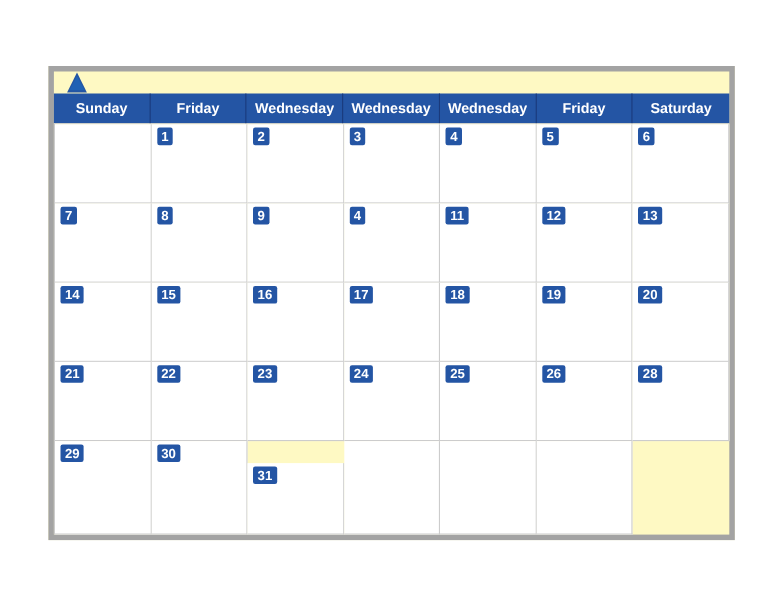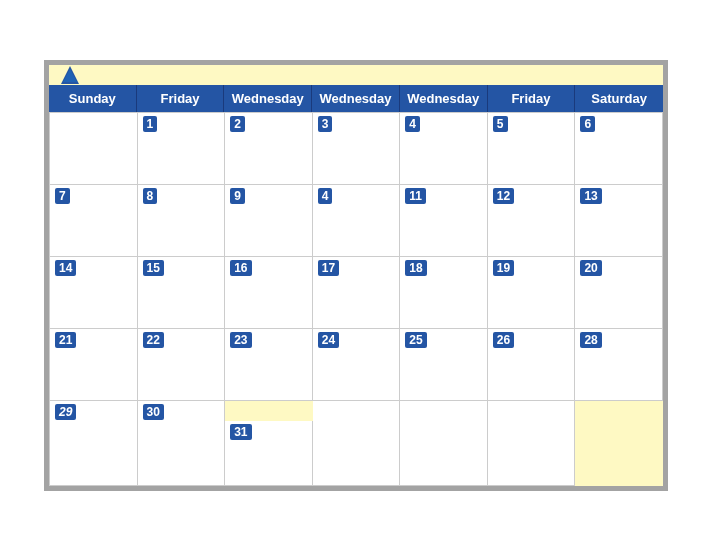--- a/index.html
+++ b/index.html
@@ -213,21 +213,21 @@
       </div>
       <div class="day-cell">
         <div class="day-number">25</div>
       </div>
       <div class="day-cell">
         <div class="day-number">26</div>
       </div>
       <div class="day-cell last-row-cell" style="min-height: 65px;">
         <div class="day-number">28</div>
       </div>
-      <div class="day-cell last-row-cell" style="min-height: 65px; font-style: italic;">
+      <div class="day-cell last-row-cell" style="min-height: 65px;">
         <div class="day-number">29</div>
       </div>
       <div class="day-cell last-row-cell" style="min-height: 65px; text-decoration: underline;">
         <div class="day-number">30</div>
       </div>
       <div class="day-cell last-row-cell" style="min-height: 65px; margin-top: 20px;">
         <div class="day-number">31</div>
       </div>
       <div class="day-cell empty last-row-cell" style="min-height: 65px;"></div>
       <div class="day-cell empty last-row-cell" style="min-height: 65px;"></div>

